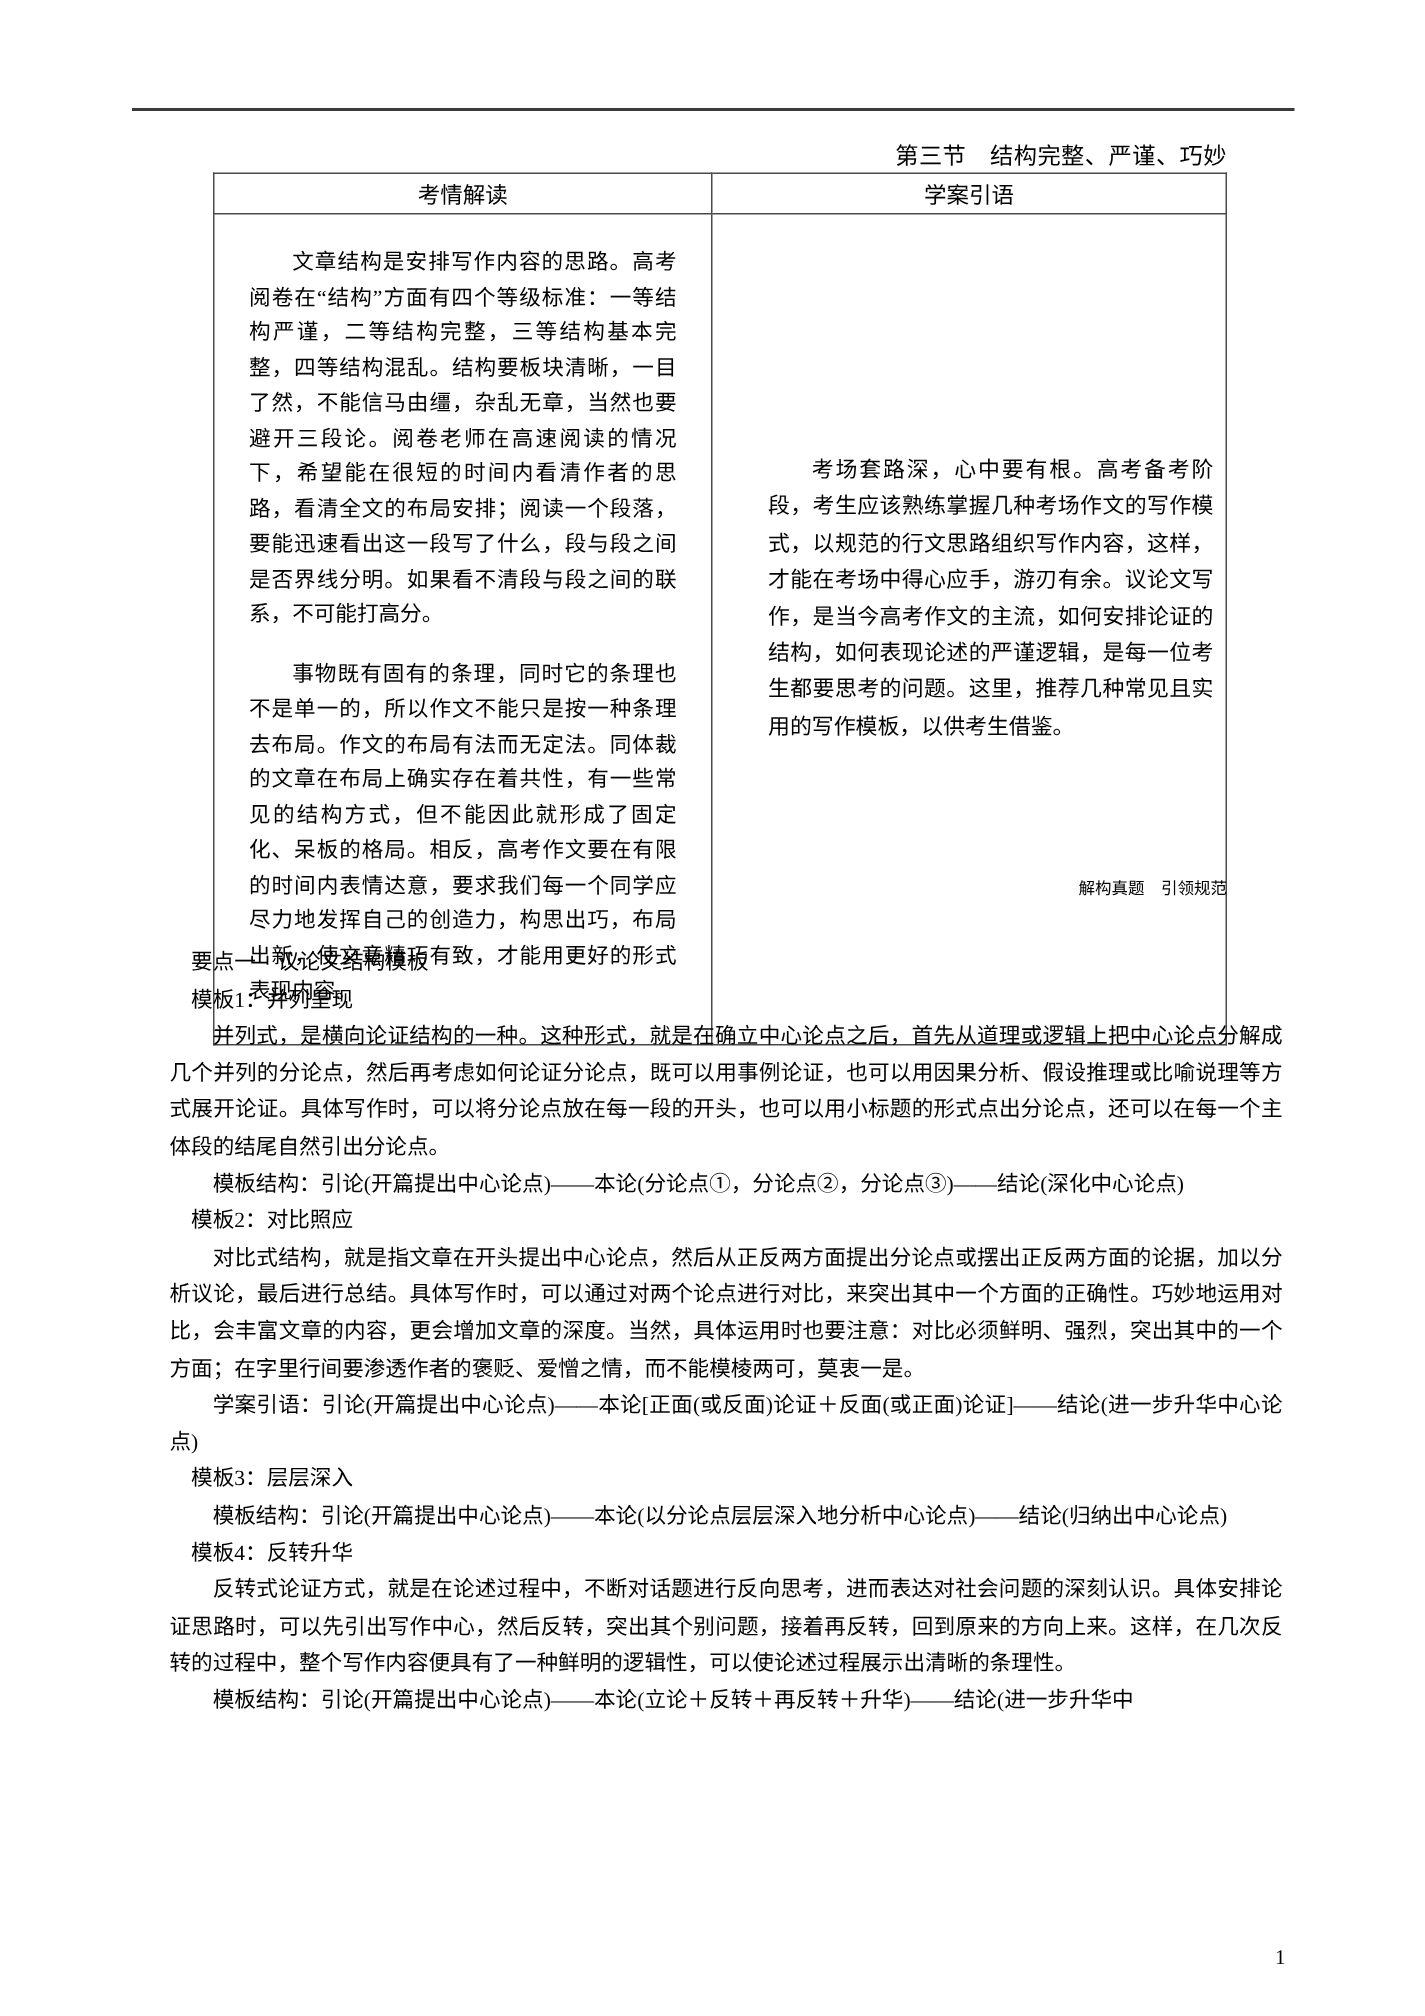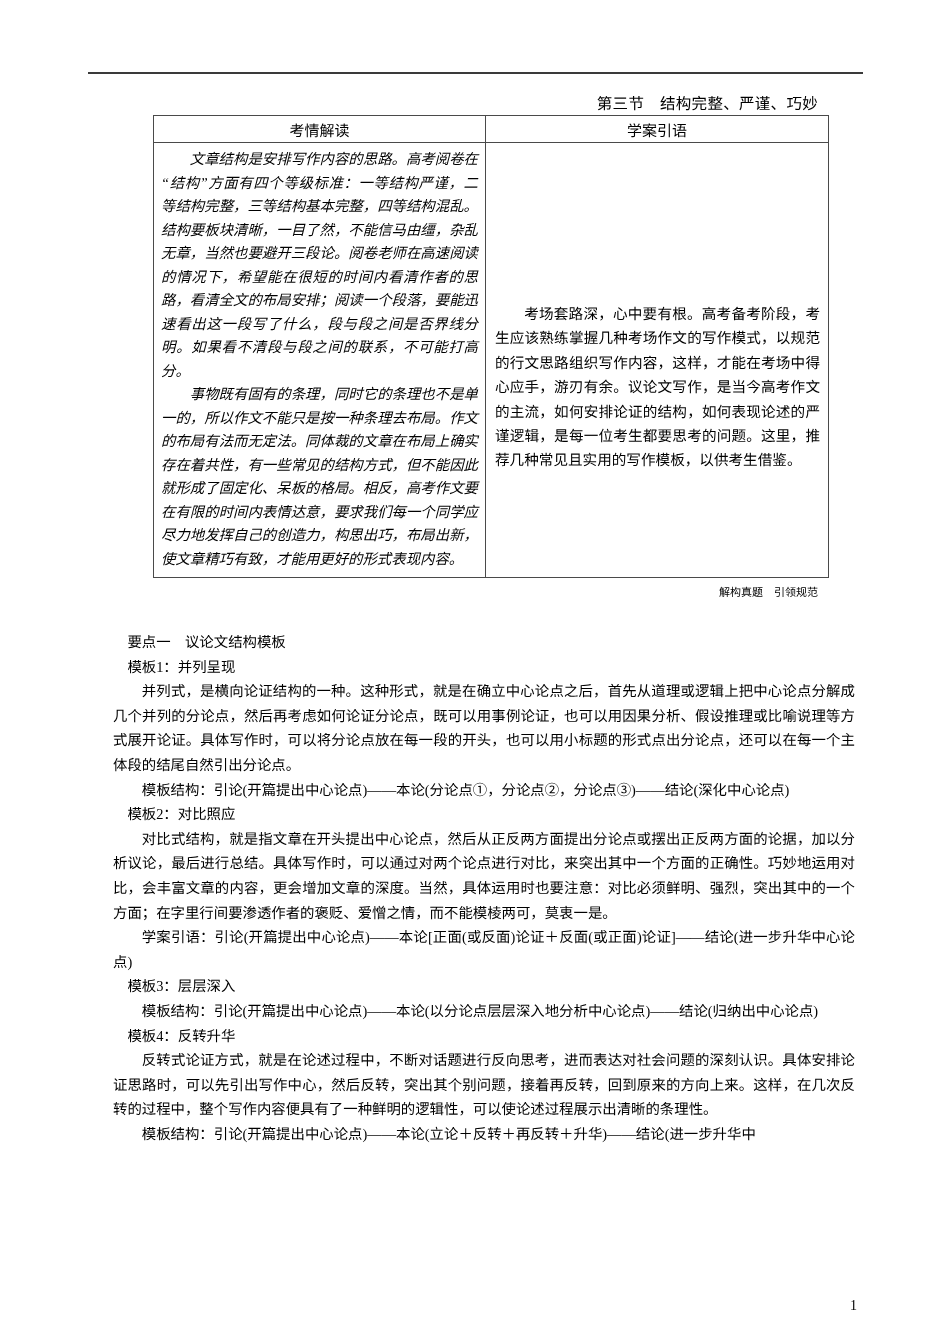--- a/index.html
+++ b/index.html
@@ -42,21 +42,21 @@
     width: 675px;
     text-align: right;
     font-size: 15.5px;
     letter-spacing: 0.3px;
     white-space: pre;
   }
 
   
   .info-table {
     position: absolute;
-    left: 153px;
+    left: 142px;
     top: 115px;
     width: 675px;
     border-collapse: collapse;
     table-layout: fixed;
     padding-left: 48px;
   }
   .info-table td,
   .info-table th {
     border: 1px solid #4a4a4a;
     vertical-align: top;
@@ -73,34 +73,34 @@
   .col-right { width: 343px; }
 
   .cell-body {
     padding: 5px 7px 6px 7px;
     font-size: 14.4px;
     line-height: 23.5px;
     text-align: justify;
     text-justify: inter-ideograph;
   }
   .cell-body p {
-    margin: 0;
+    margin: 16px;
     text-indent: 2em;
-    font-style: italic;
   }
   .cell-right-body {
     padding: 7px 8px 6px 9px;
     font-size: 14.6px;
     line-height: 24.4px;
     text-align: justify;
     text-justify: inter-ideograph;
   }
   .cell-right-inner {
     display: block;
     padding-top: 152px;
+    margin-left: 28px;
   }
   .cell-right-inner p {
     margin: 0;
     text-indent: 2em;
   }
 
   
   .banner {
     position: absolute;
     left: 143px;

